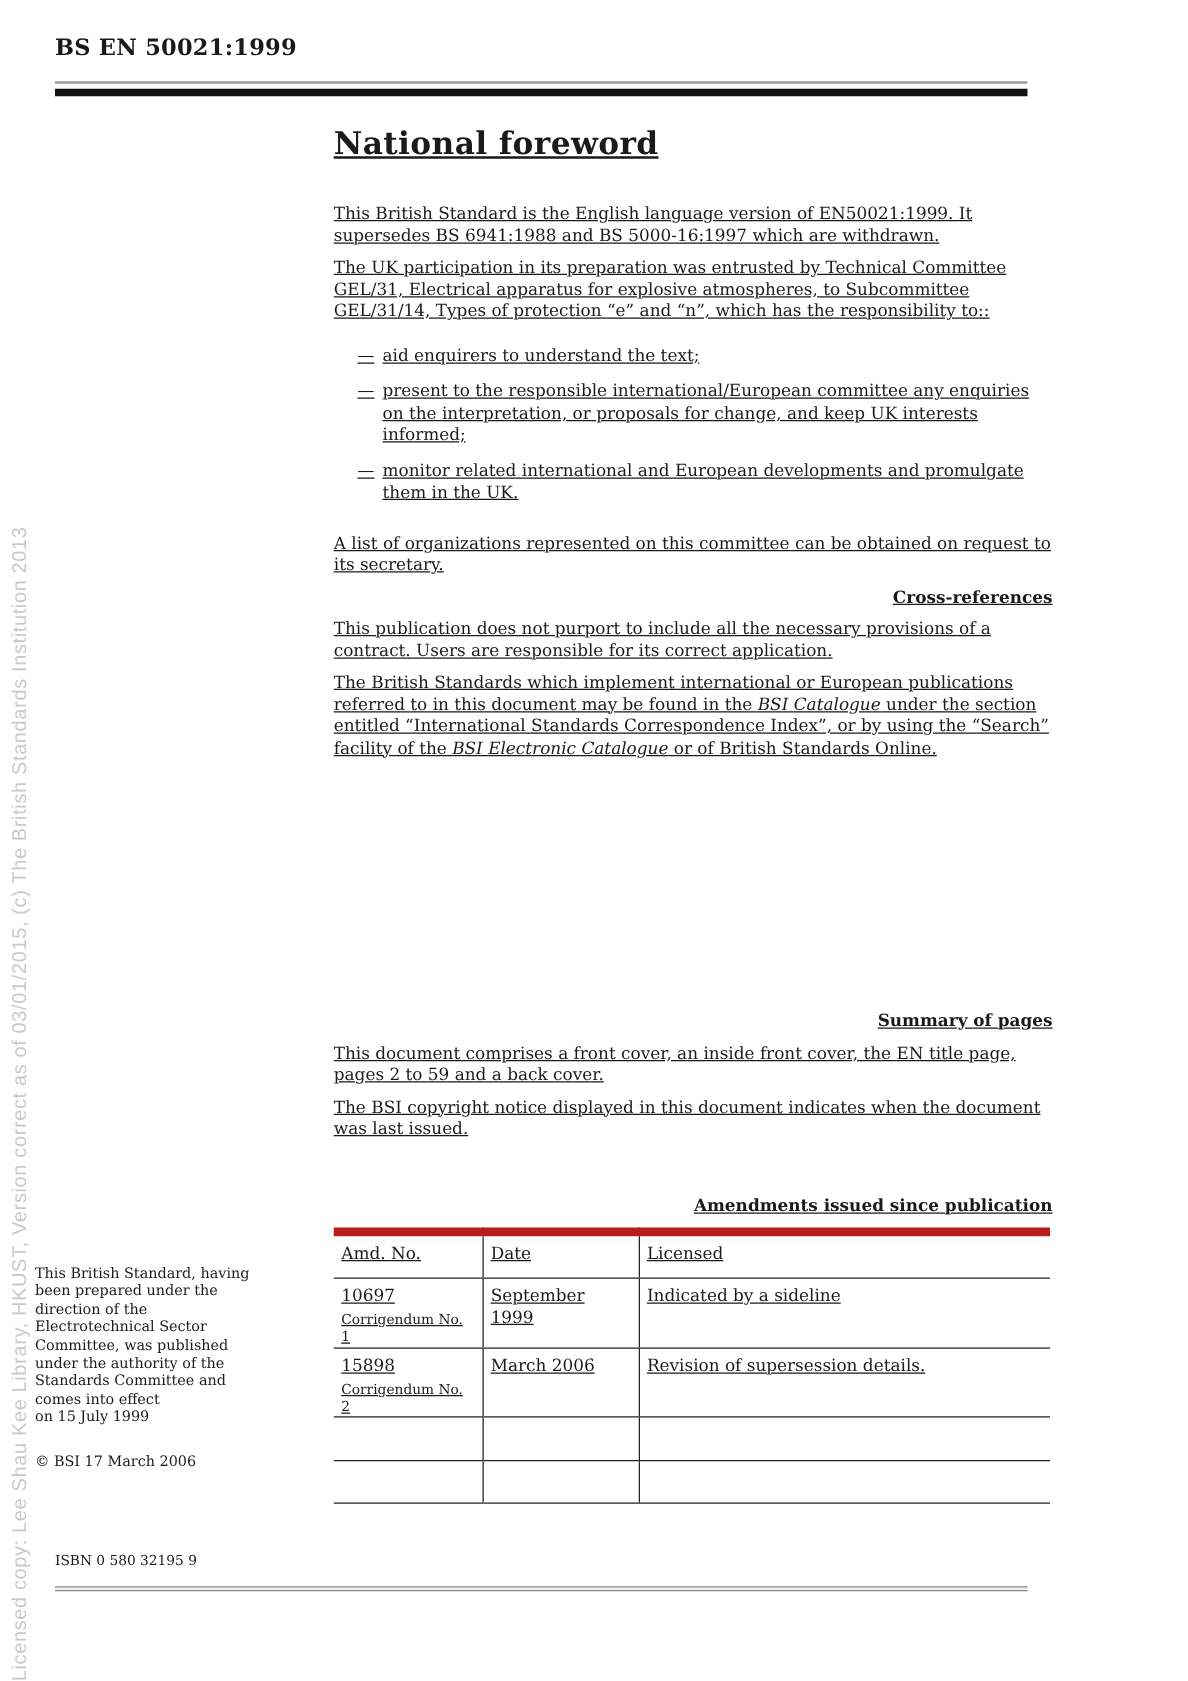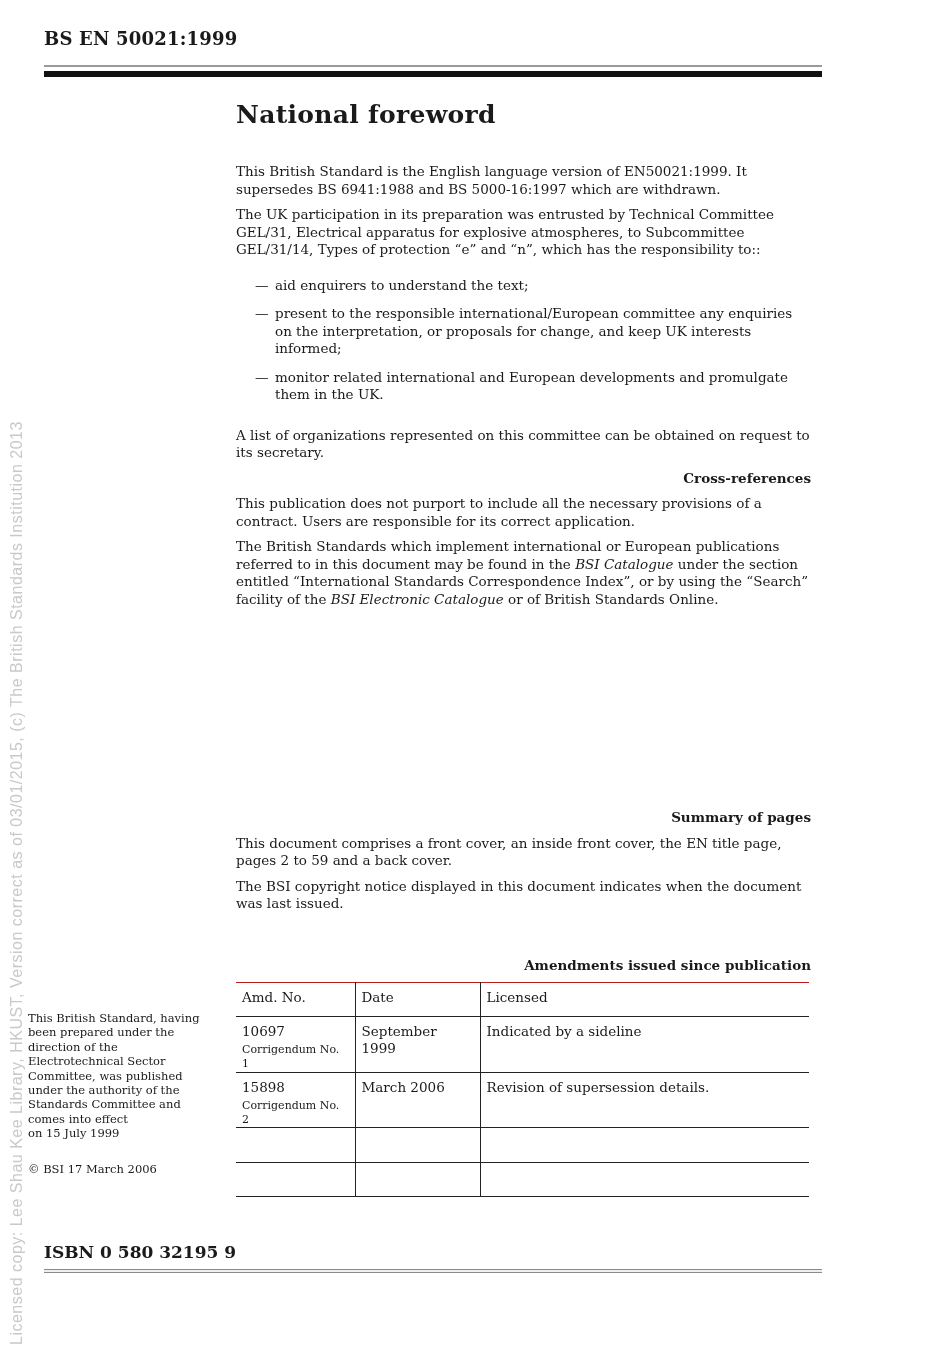--- a/index.html
+++ b/index.html
@@ -14,49 +14,49 @@
     position:absolute;left:8px;top:1345px;width:1235px;
     transform:rotate(-90deg);transform-origin:0 0;
     font-family:"Liberation Sans","DejaVu Sans",sans-serif;
     font-size:16px;color:#c9c9c9;white-space:nowrap;letter-spacing:.5px;
   }
   
   .header-code{left:44px;top:28px;font-size:18px;font-weight:bold;letter-spacing:.2px;}
   .rule-thin{left:44px;top:65px;width:778px;height:2px;background:#9a9a9a;}
   .rule-thick{left:44px;top:71px;width:778px;height:6px;background:#111;}
   
-  .main{left:236px;top:100px;width:575px;font-size:13.5px;line-height:17.5px;}
+  .main{left:267px;top:100px;width:575px;font-size:13.5px;line-height:17.5px;text-decoration:underline;}
   .main h1{font-size:25px;line-height:30px;font-weight:bold;margin:0 0 33px 0;letter-spacing:.3px;}
   .main p{margin:0 0 8px 0;}
   .p2{margin-bottom:18px !important;}
   .bullet{display:flex;margin:0 0 11px 0;}
   .bullet .dash{width:39px;padding-left:19px;box-sizing:border-box;flex:none;}
   .bullet .btxt{flex:1;}
   .bullets{margin-bottom:23px;}
   .subhead{font-weight:bold;margin:0 0 9px 0;text-align:right;}
   .bold-para{font-weight:bold;}
   .gap-summary{margin-top:201px !important;}
   .gap-amend{margin-top:44px !important;}
   
   table.amend{border-collapse:collapse;table-layout:fixed;width:573px;
-    border-top:1px solid #b91c1c;font-size:13.5px;line-height:17px;}
+    border-top:7px solid #b91c1c;font-size:13.5px;line-height:17px;}
   table.amend td,table.amend th{border-bottom:1px solid #222;vertical-align:top;
     text-align:left;font-weight:normal;padding:6px 6px 0 6px;}
   table.amend td:nth-child(2),table.amend th:nth-child(2),
   table.amend td:nth-child(3),table.amend th:nth-child(3){border-left:1px solid #222;}
   table.amend th{height:27px;}
   tr.r1 td{height:49px;}
   tr.r2 td{height:41px;}
   tr.r3 td{height:28px;}
   tr.r4 td{height:27px;}
   .amd-sub{font-size:11px;line-height:14px;display:block;margin-top:3px;}
   
   .sidebar{left:28px;top:1011px;width:200px;font-size:11.5px;line-height:14.4px;}
   .sidebar .copyright{margin-top:21px;}
-  .isbn{left:44px;top:1242px;font-size:17px;font-weight:bold;}
+  .isbn{left:44px;top:1242px;font-size:11px;font-weight:normal;}
   .rule-bottom{left:44px;top:1269px;width:778px;height:2px;background:#efefef;
     border-top:1px solid #8a8a8a;border-bottom:1px solid #8a8a8a;}
   em{font-style:italic;}
 </style>
 </head>
 <body>
 
 <div class="watermark">Licensed copy: Lee Shau Kee Library, HKUST, Version correct as of 03/01/2015, (c) The British Standards Institution 2013</div>
 
 <div class="abs header-code">BS EN 50021:1999</div>

